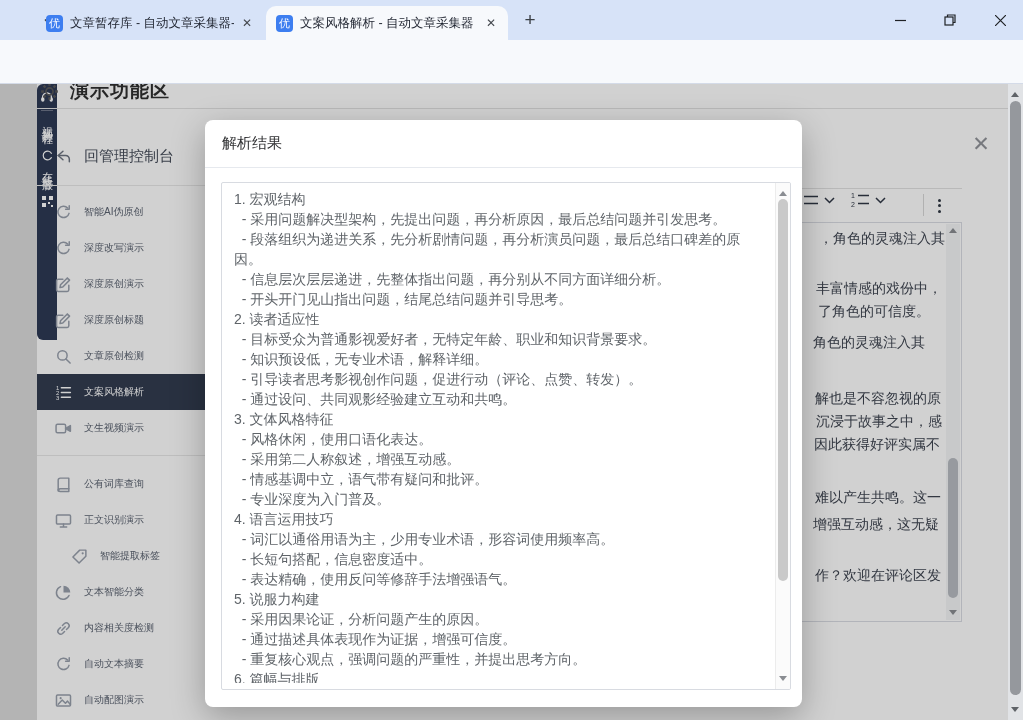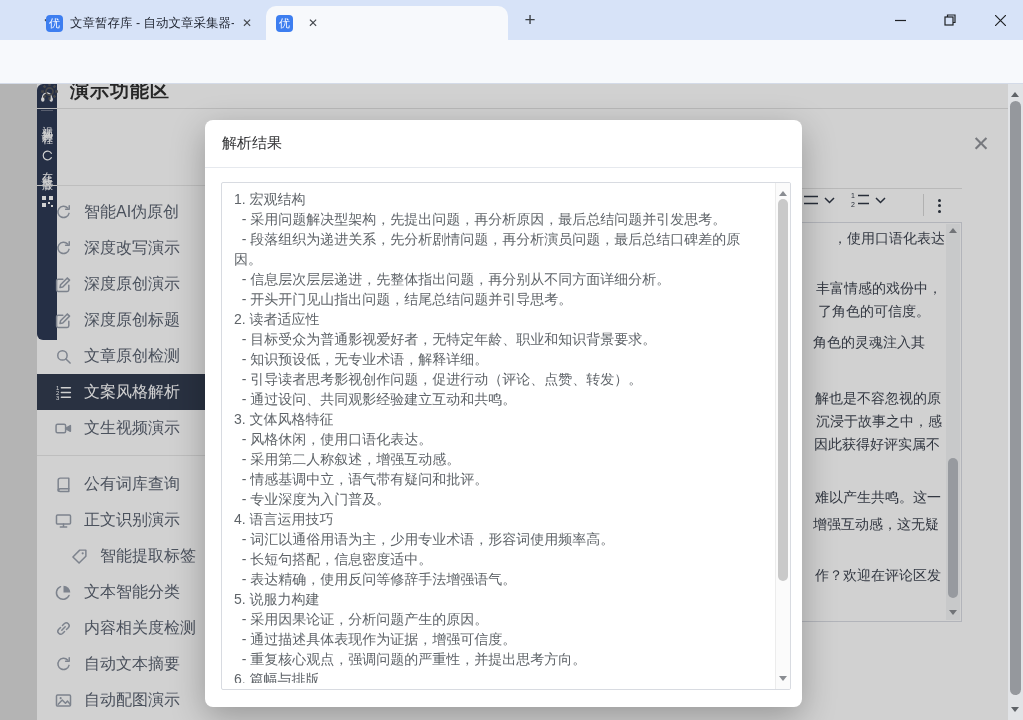--- a/index.html
+++ b/index.html
@@ -40,21 +40,21 @@
   #page-left-strip{left:0;top:0;width:37px;height:636px;background:#dcdcdc;}
   #page-card{left:37px;top:0;width:971px;height:636px;background:#fff;}
   #page-header{left:3px;top:-8px;height:30px;display:flex;align-items:center;color:#2f2f2f;}
   #page-header .gear{margin-right:11px;}
   #page-header .title{font-size:19px;font-weight:bold;letter-spacing:1px;}
   #page-divider{left:0px;top:24px;width:971px;height:1px;background:#e3e3e3;}
 
   
   .side-item{position:absolute;left:0;width:190px;height:36px;display:flex;align-items:center;}
   .side-item .s-icon{width:17px;height:17px;margin-left:18px;color:#99a0ad;flex:0 0 17px;}
-  .side-item .s-label{margin-left:12px;font-size:16px;color:#5c6472;white-space:nowrap;}
+  .side-item .s-label{margin-left:12px;font-size:10px;color:#5c6472;white-space:nowrap;}
   .side-item.active{background:#323c50;width:190px;}
   .side-item.active .s-label{color:#fff;}
   .side-item.active .s-icon{color:#fff;}
   #side-back{top:54px;}
   #side-back .s-icon{color:#6d7480;}
   #side-back .s-label{color:#474e5b;font-size:15px;}
   .side-divider{position:absolute;left:0;width:190px;height:1px;background:#e8e8e8;}
 
   
   #editor-toolbar-line{left:195px;top:104px;width:730px;height:1px;background:#e2e2e2;}
@@ -109,20 +109,21 @@
         <path d="M1 1.5 6 6.5 11 1.5" fill="none" stroke="#3a3f45" stroke-width="1.6"></path>
       </svg>
   </div>
   <div id="tab1" class="tab abs">
     <span class="favicon">优</span>
     <span class="tab-title">文章暂存库 - 自动文章采集器-优</span>
     <span class="tab-close">✕</span>
   </div>
   <div id="tab2" class="tab abs">
     <span class="favicon">优</span>
+    <span class="tab-title">文案风格解析 - 自动文章采集器</span>
     <span class="tab-close">✕</span>
   </div>
   <div id="new-tab" class="abs">+</div>
   <div id="win-min" class="wctl abs">
     <svg width="11" height="11" viewBox="0 0 11 11">
         <path d="M0 5.5h11" stroke="#1f2226" stroke-width="1.2"></path>
       </svg>
   </div>
   <div id="win-restore" class="wctl abs">
     <svg width="12" height="12" viewBox="0 0 12 12" fill="none" stroke="#1f2226" stroke-width="1.2">
@@ -186,20 +187,29 @@
           <circle cx="8" cy="8" r="3"></circle>
           <g stroke-width="2">
               <path d="M8 1v2.2M8 12.8V15M1 8h2.2M12.8 8H15M3.05 3.05l1.56 1.56M11.39 11.39l1.56 1.56M12.95 3.05l-1.56 1.56M4.61 11.39l-1.56 1.56"></path>
             </g>
           </svg>
       </span>
       <span class="title">演示功能区</span>
     </div>
     <div id="page-divider" class="abs"></div>
 
+    <div id="side-back" class="side-item">
+      <span class="s-icon">
+          <svg width="17" height="17" viewBox="0 0 16 16" fill="none" stroke="currentColor" stroke-width="1.4" stroke-linecap="round" stroke-linejoin="round">
+            <path d="M7.5 3 3 7l4.5 4"></path>
+            <path d="M3 7h7a3.5 3.5 0 0 1 3.5 3.5V13"></path>
+          </svg>
+        </span>
+      <span class="s-label">回管理控制台</span>
+    </div>
     <div class="side-divider" style="top:101px"></div>
     <div id="side-group1">
         <div class="side-item" style="top: 110px;">
     <span class="s-icon">
             <svg width="17" height="17" viewBox="0 0 16 16" fill="none" stroke="currentColor" stroke-width="1.4" stroke-linecap="round" stroke-linejoin="round">
               <path d="M13.2 8.8a5.3 5.3 0 1 1-1.3-5"></path>
               <path d="M13.4 1.6v3.4H10"></path>
             </svg>
           </span>
     <span class="s-label">智能AI伪原创</span>
@@ -355,21 +365,21 @@
     </div>
     <div id="editor-divider" class="abs"></div>
     <div id="editor-kebab" class="abs">
         <i></i>
         <i></i>
         <i></i>
       </div>
 
     <div id="textarea" class="abs"></div>
     <div id="fragments">
-        <div class="frag" style="top: 146px; right: 63px;">，使用口语化表达</div>
+        <div class="frag" style="top: 146px; right: 63px;">，角色的灵魂注入其</div>
         <div class="frag" style="top: 196px; right: 66px;">丰富情感的戏份中，</div>
         <div class="frag" style="top: 219px; right: 78px;">了角色的可信度。</div>
         <div class="frag" style="top: 250px; right: 83px;">角色的灵魂注入其</div>
         <div class="frag" style="top: 306px; right: 67px;">解也是不容忽视的原</div>
         <div class="frag" style="top: 329px; right: 66px;">沉浸于故事之中，感</div>
         <div class="frag" style="top: 352px; right: 68px;">因此获得好评实属不</div>
         <div class="frag" style="top: 405px; right: 67px;">难以产生共鸣。这一</div>
         <div class="frag" style="top: 432px; right: 69px;">增强互动感，这无疑</div>
         <div class="frag" style="top: 483px; right: 67px;">作？欢迎在评论区发</div>
       </div>

